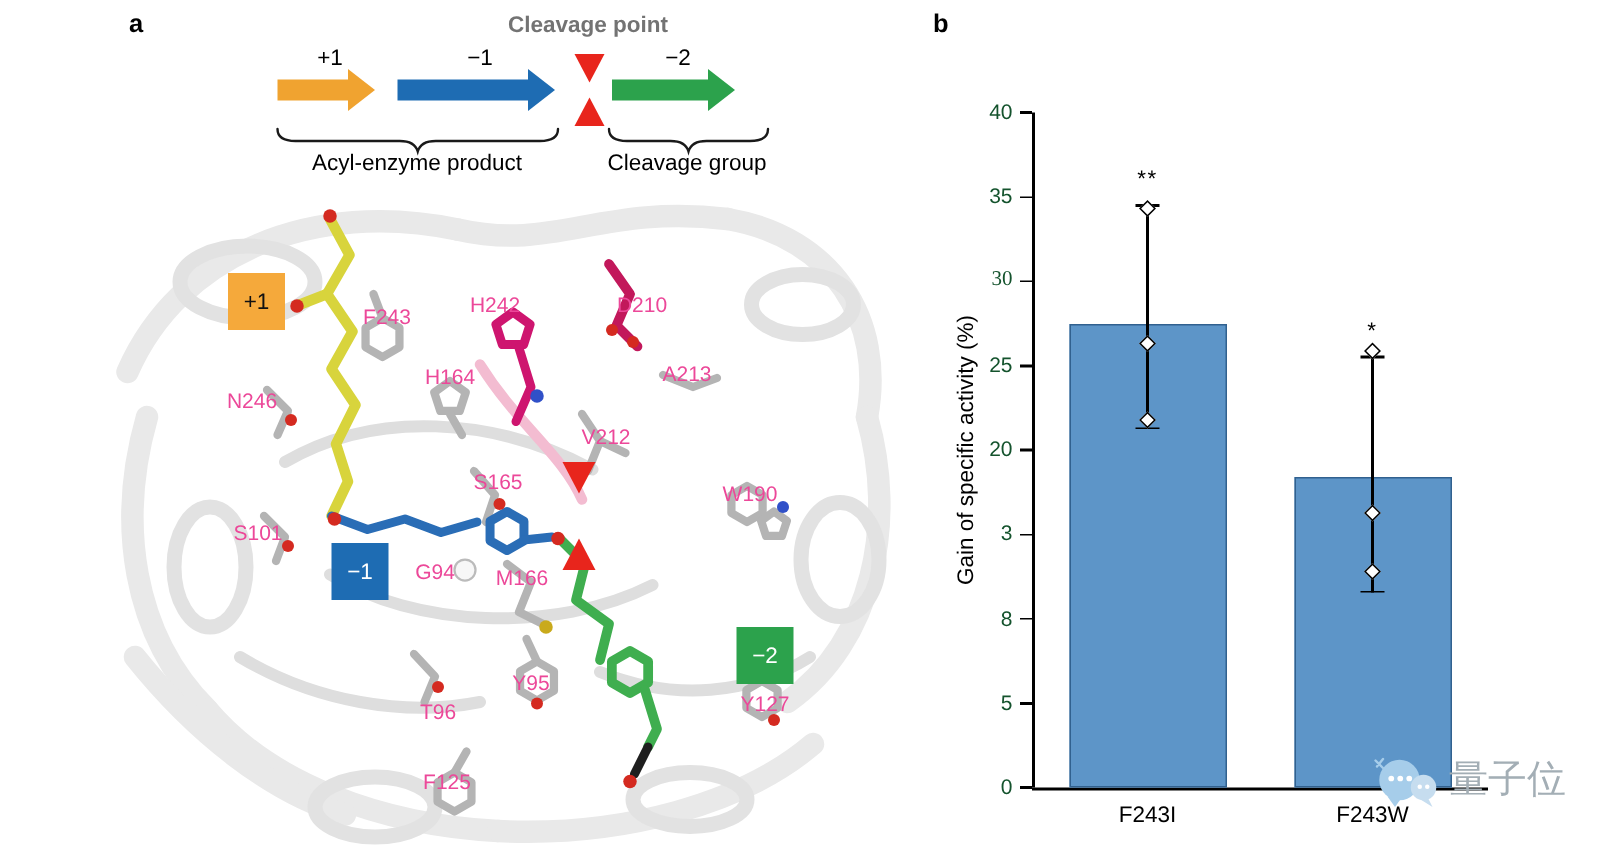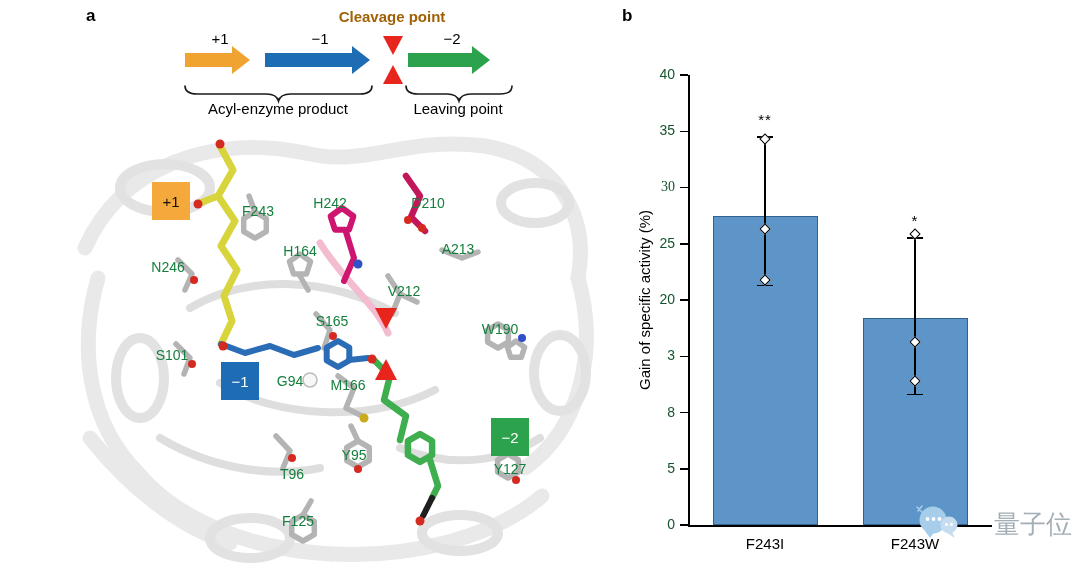--- a/index.html
+++ b/index.html
@@ -1,43 +1,43 @@
 <!DOCTYPE html>
 <html><head>
 <meta charset="utf-8">
 <style>
   html,body{margin:0;padding:0;background:#fff;}
   #page{position:relative;width:1080px;height:572px;background:#ffffff;overflow:hidden;
         font-family:"Liberation Sans","DejaVu Sans",sans-serif;color:#1a1a1a;}
   .abs{position:absolute;}
   .panel-label{position:absolute;font-weight:bold;font-size:17px;color:#000;}
   .cleavage{position:absolute;left:392px;top:8px;transform:translateX(-50%);
-            color:#a16207;font-weight:bold;font-size:15px;white-space:nowrap;}
+            color:#737373;font-weight:bold;font-size:15px;white-space:nowrap;}
   .arrow-label{position:absolute;transform:translateX(-50%);font-size:15px;color:#000;}
   .brace-label{position:absolute;transform:translateX(-50%);font-size:15px;color:#000;white-space:nowrap;}
-  .res{position:absolute;transform:translateX(-50%);font-size:14px;color:#15803d;white-space:nowrap;}
+  .res{position:absolute;transform:translateX(-50%);font-size:14px;color:#ec4899;white-space:nowrap;}
   .site-box{position:absolute;width:38px;height:38px;display:flex;align-items:center;justify-content:center;
             font-size:15px;}
   
   #chart{position:absolute;left:630px;top:60px;width:450px;height:512px;}
   #plot{position:absolute;left:0;top:0;width:100%;height:100%;}
   .axis{position:absolute;background:#000;}
   .ytitle{position:absolute;left:14px;top:240px;transform:translate(-50%,-50%) rotate(-90deg);
           font-size:15px;white-space:nowrap;color:#000;}
   .tick{position:absolute;width:8px;height:1.5px;background:#000;}
   .ticklabel{position:absolute;text-align:right;font-size:14px;color:#14532d;}
   .bar{position:absolute;box-sizing:border-box;border:1px solid #31618f;}
   .eline{position:absolute;width:1.5px;background:#000;}
   .ecap{position:absolute;width:16px;height:1.5px;background:#000;}
   .diamond{position:absolute;width:8px;height:8px;background:#fff;border:1.2px solid #000;
            transform:rotate(45deg);box-sizing:border-box;}
   .sig{position:absolute;text-align:center;font-size:15px;letter-spacing:1px;color:#000;}
   .xlabel{position:absolute;text-align:center;font-size:15px;color:#000;}
   
-  #watermark{position:absolute;left:914px;top:502px;display:flex;align-items:flex-end;gap:28px;}
+  #watermark{position:absolute;left:914px;top:502px;display:flex;align-items:flex-start;}
   #watermark .wm-text{font-size:26px;color:#a3aeb5;margin-left:6px;}
 </style>
 </head>
 <body>
 
 <div id="page">
 
   <span class="panel-label" style="left:86px;top:6px">a</span>
   <span class="panel-label" style="left:622px;top:6px">b</span>
 
@@ -69,21 +69,21 @@
       <polygon points="292,10 310,24 292,38" fill="#2ca24c"></polygon>
     </g>
   </svg>
 
   <svg class="abs" style="left:180px;top:84px" width="340" height="24" viewBox="0 0 340 24">
     <path d="M5,2 Q5,10 17,10 H86.5 Q96.5,10 98.5,17 Q100.5,10 110.5,10 H180 Q192,10 192,2" fill="none" stroke="#1a1a1a" stroke-width="1.6" stroke-linecap="round"></path>
     <path d="M226,2 Q226,10 238,10 H267 Q277,10 279,17 Q281,10 291,10 H320 Q332,10 332,2" fill="none" stroke="#1a1a1a" stroke-width="1.6" stroke-linecap="round"></path>
   </svg>
 
   <span class="brace-label" style="left:278px;top:100px">Acyl-enzyme product</span>
-  <span class="brace-label" style="left:458px;top:100px">Leaving point</span>
+  <span class="brace-label" style="left:458px;top:100px">Cleavage group</span>
 
   <svg class="abs" style="left:70px;top:118px" width="540" height="454" viewBox="0 0 540 454">
 
     <g fill="none" stroke="#e9e9e9" stroke-width="15" stroke-linecap="round">
       <path d="M15,130 C50,50 140,15 235,35"></path>
       <path d="M235,35 C300,50 330,18 415,28"></path>
       <path d="M415,28 C485,40 520,95 508,160"></path>
       <path d="M508,160 C528,230 512,310 455,350"></path>
       <path d="M28,160 C8,230 18,305 68,355"></path>
       <path d="M68,355 C110,405 185,432 262,436"></path>

